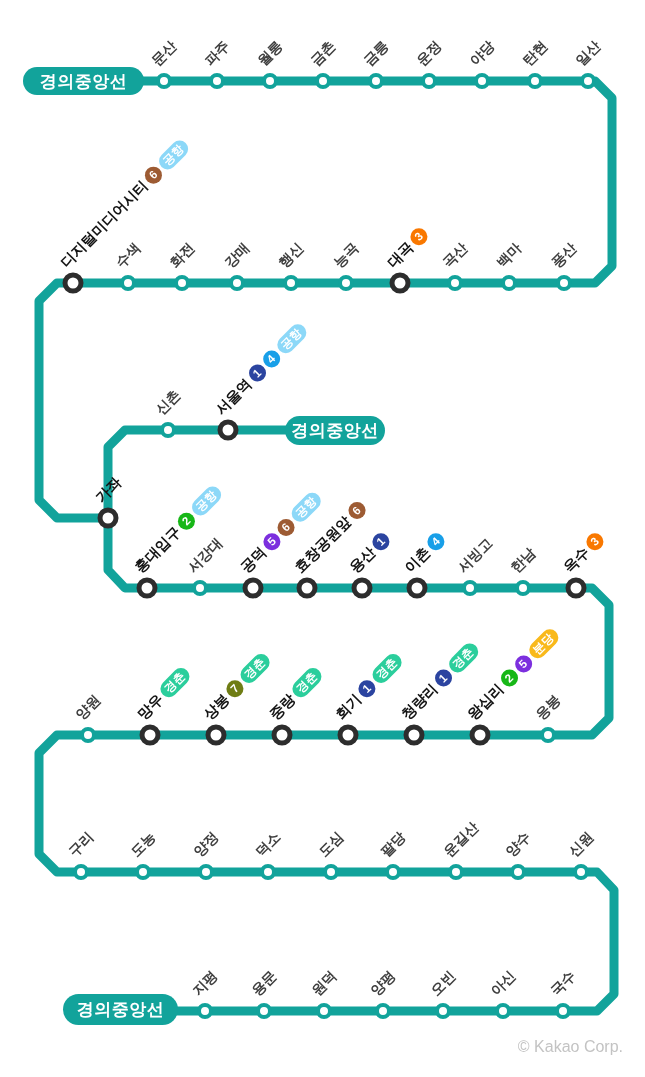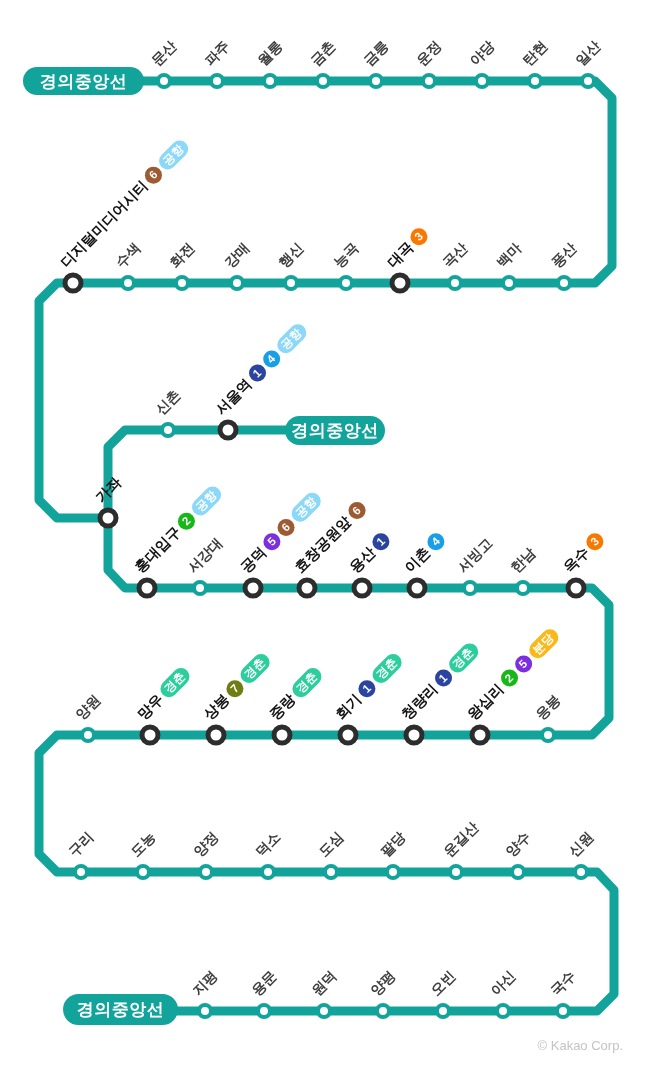--- a/index.html
+++ b/index.html
@@ -23,21 +23,21 @@
   .st-label.transfer { color:#141414; font-weight:700; font-size:14.5px; }
   .chip {
     height:17px; min-width:17px; border-radius:9px; color:#fff;
     font-weight:700; font-size:11.5px; line-height:17px;
     display:inline-flex; align-items:center; justify-content:center;
     box-sizing:border-box;
   }
   .chip.circle { width:17px; }
   .chip.pill   { padding:0 5px; letter-spacing:0.5px; }
   .copyright {
-    position:absolute; right:22px; top:1038px; font-size:13px;
+    position:absolute; right:22px; top:1038px; font-size:16px;
     color:#C3C3C3; z-index:1;
   }
 </style>
 </head>
 <body>
 
 <div id="map">
   <svg id="rail-svg">
       <path d="M 130 81 L 595 81 L 612 98 L 612 266 L 595 283 L 57 283 L 39 301 L 39 500 L 57 518 L 108 518 L 108 570 L 125 588 L 592 588 L 609 605 L 609 718 L 592 735 L 57 735 L 39 753 L 39 854 L 57 872 L 597 872 L 614 890 L 614 994 L 597 1011 L 172 1011" fill="none" stroke="#12A39B" stroke-width="9" stroke-linejoin="round" stroke-linecap="round"></path>
       <path d="M 108 518 L 108 447 L 125 430 L 302 430" fill="none" stroke="#12A39B" stroke-width="9" stroke-linejoin="round" stroke-linecap="round"></path>

